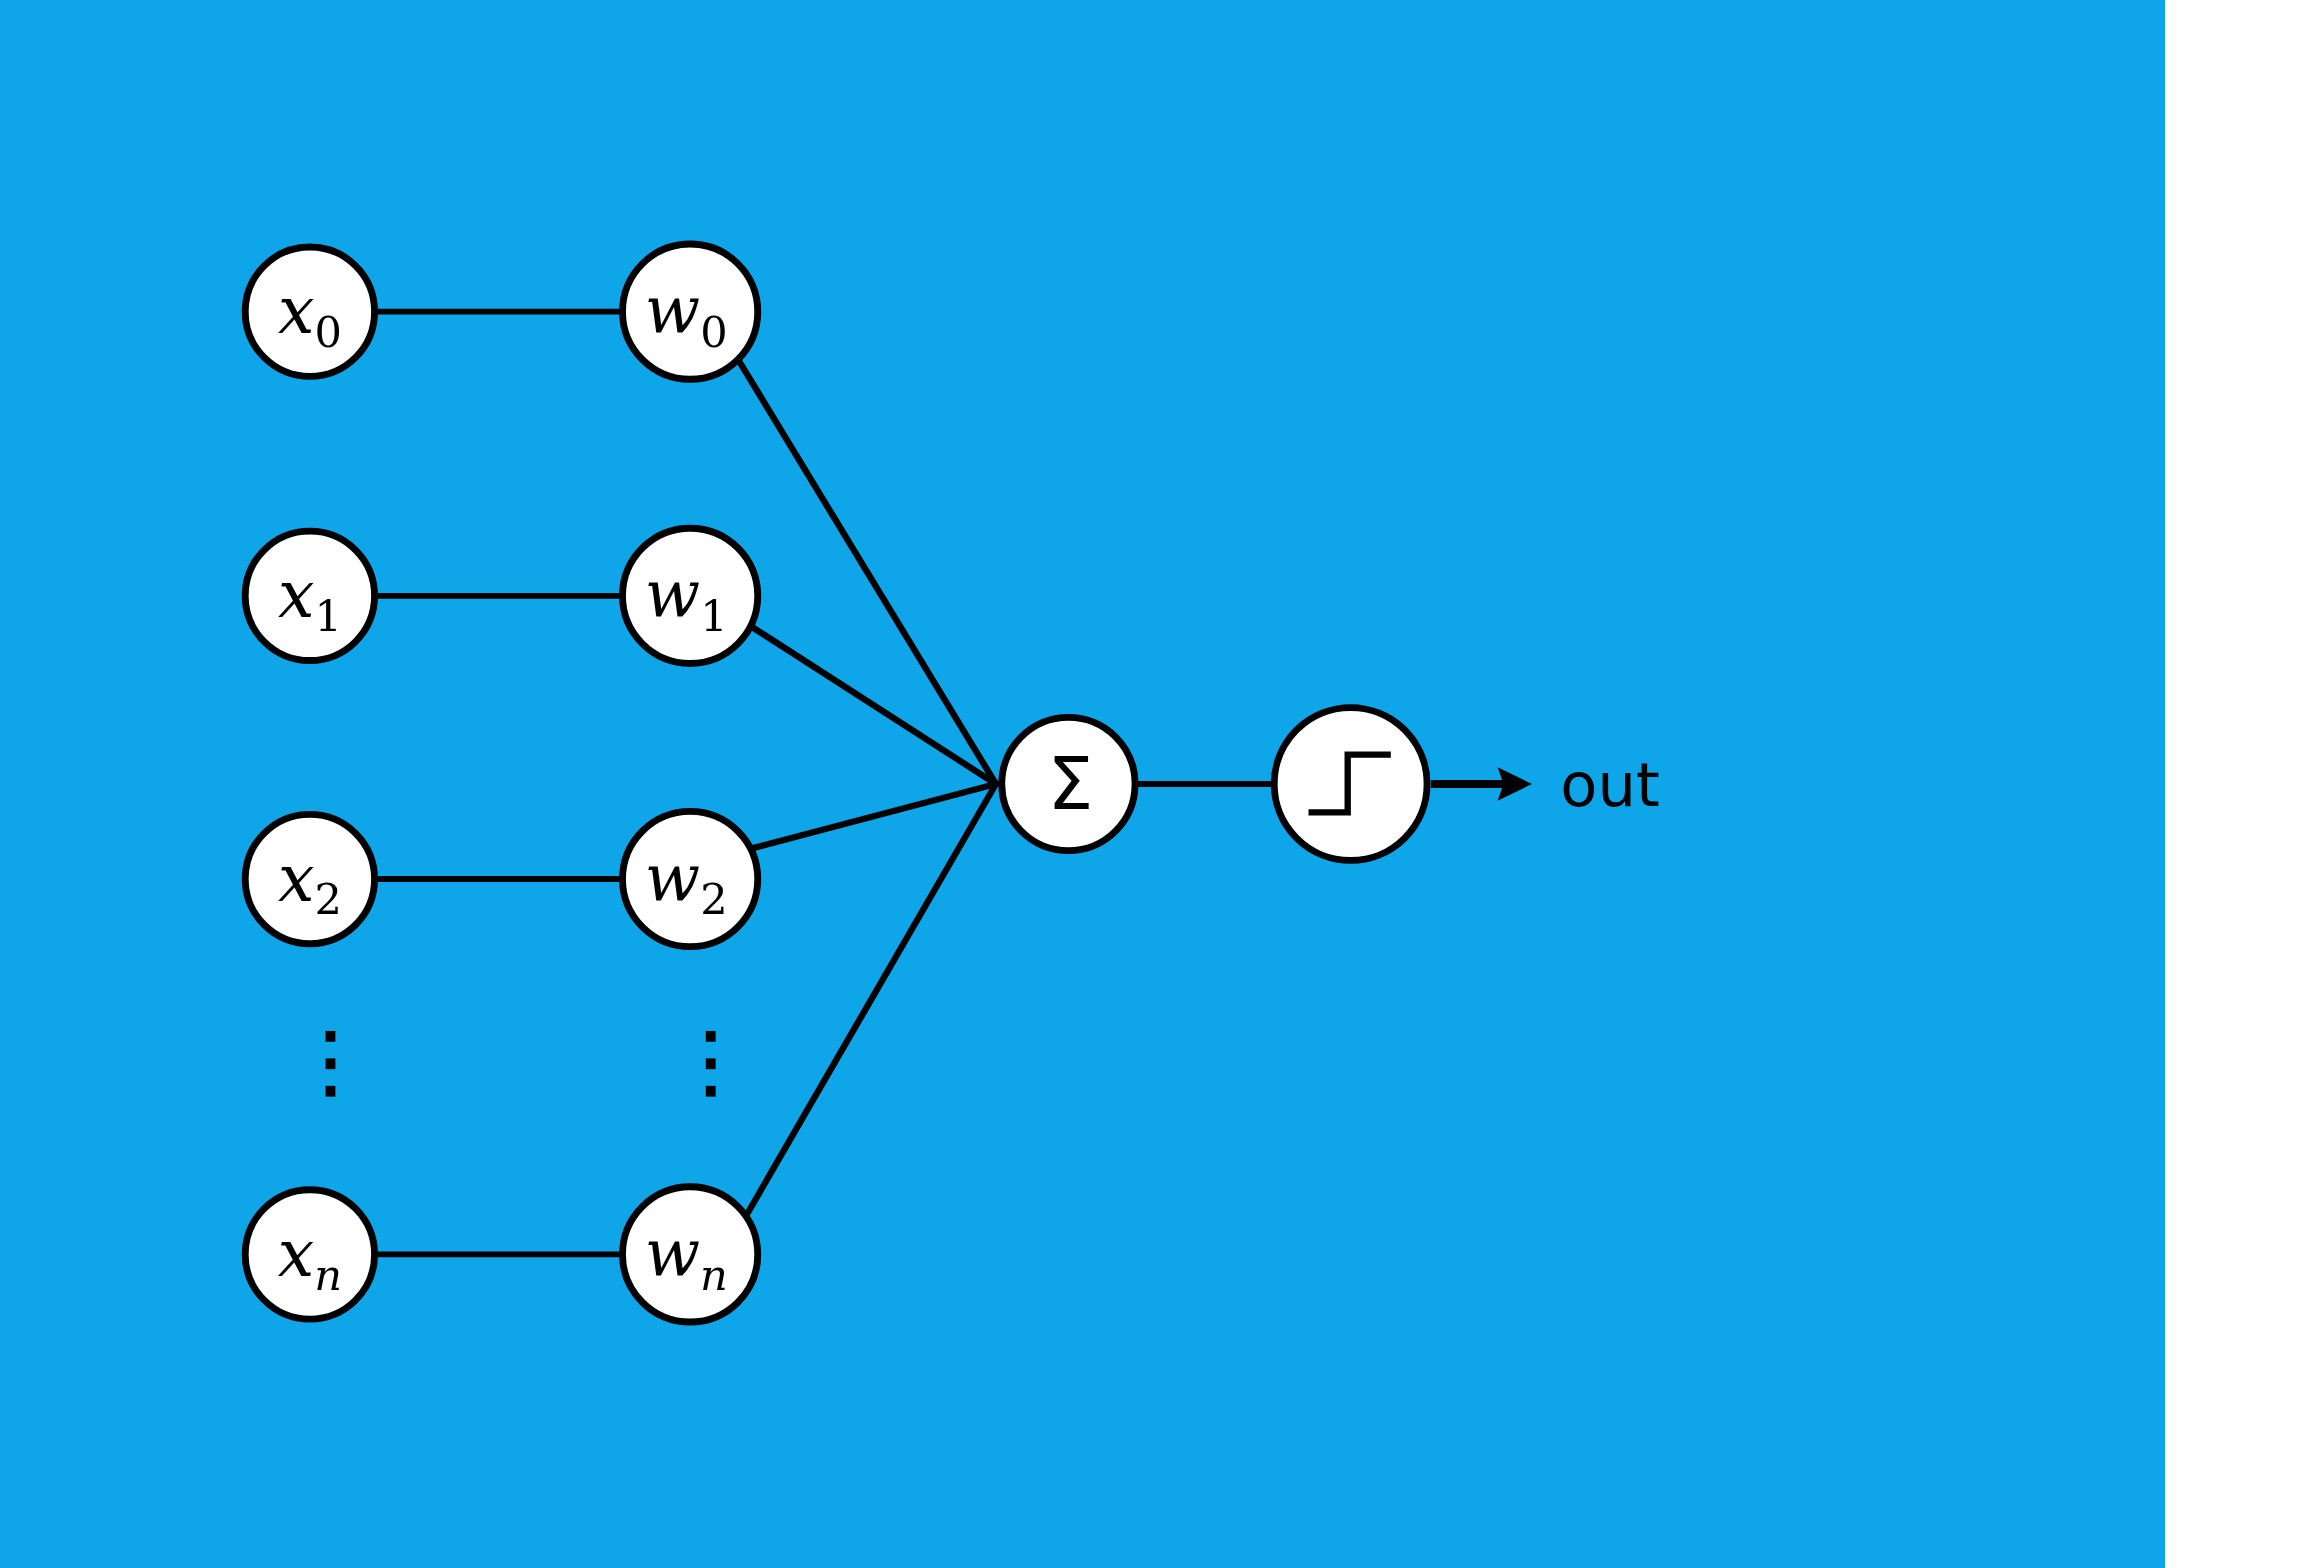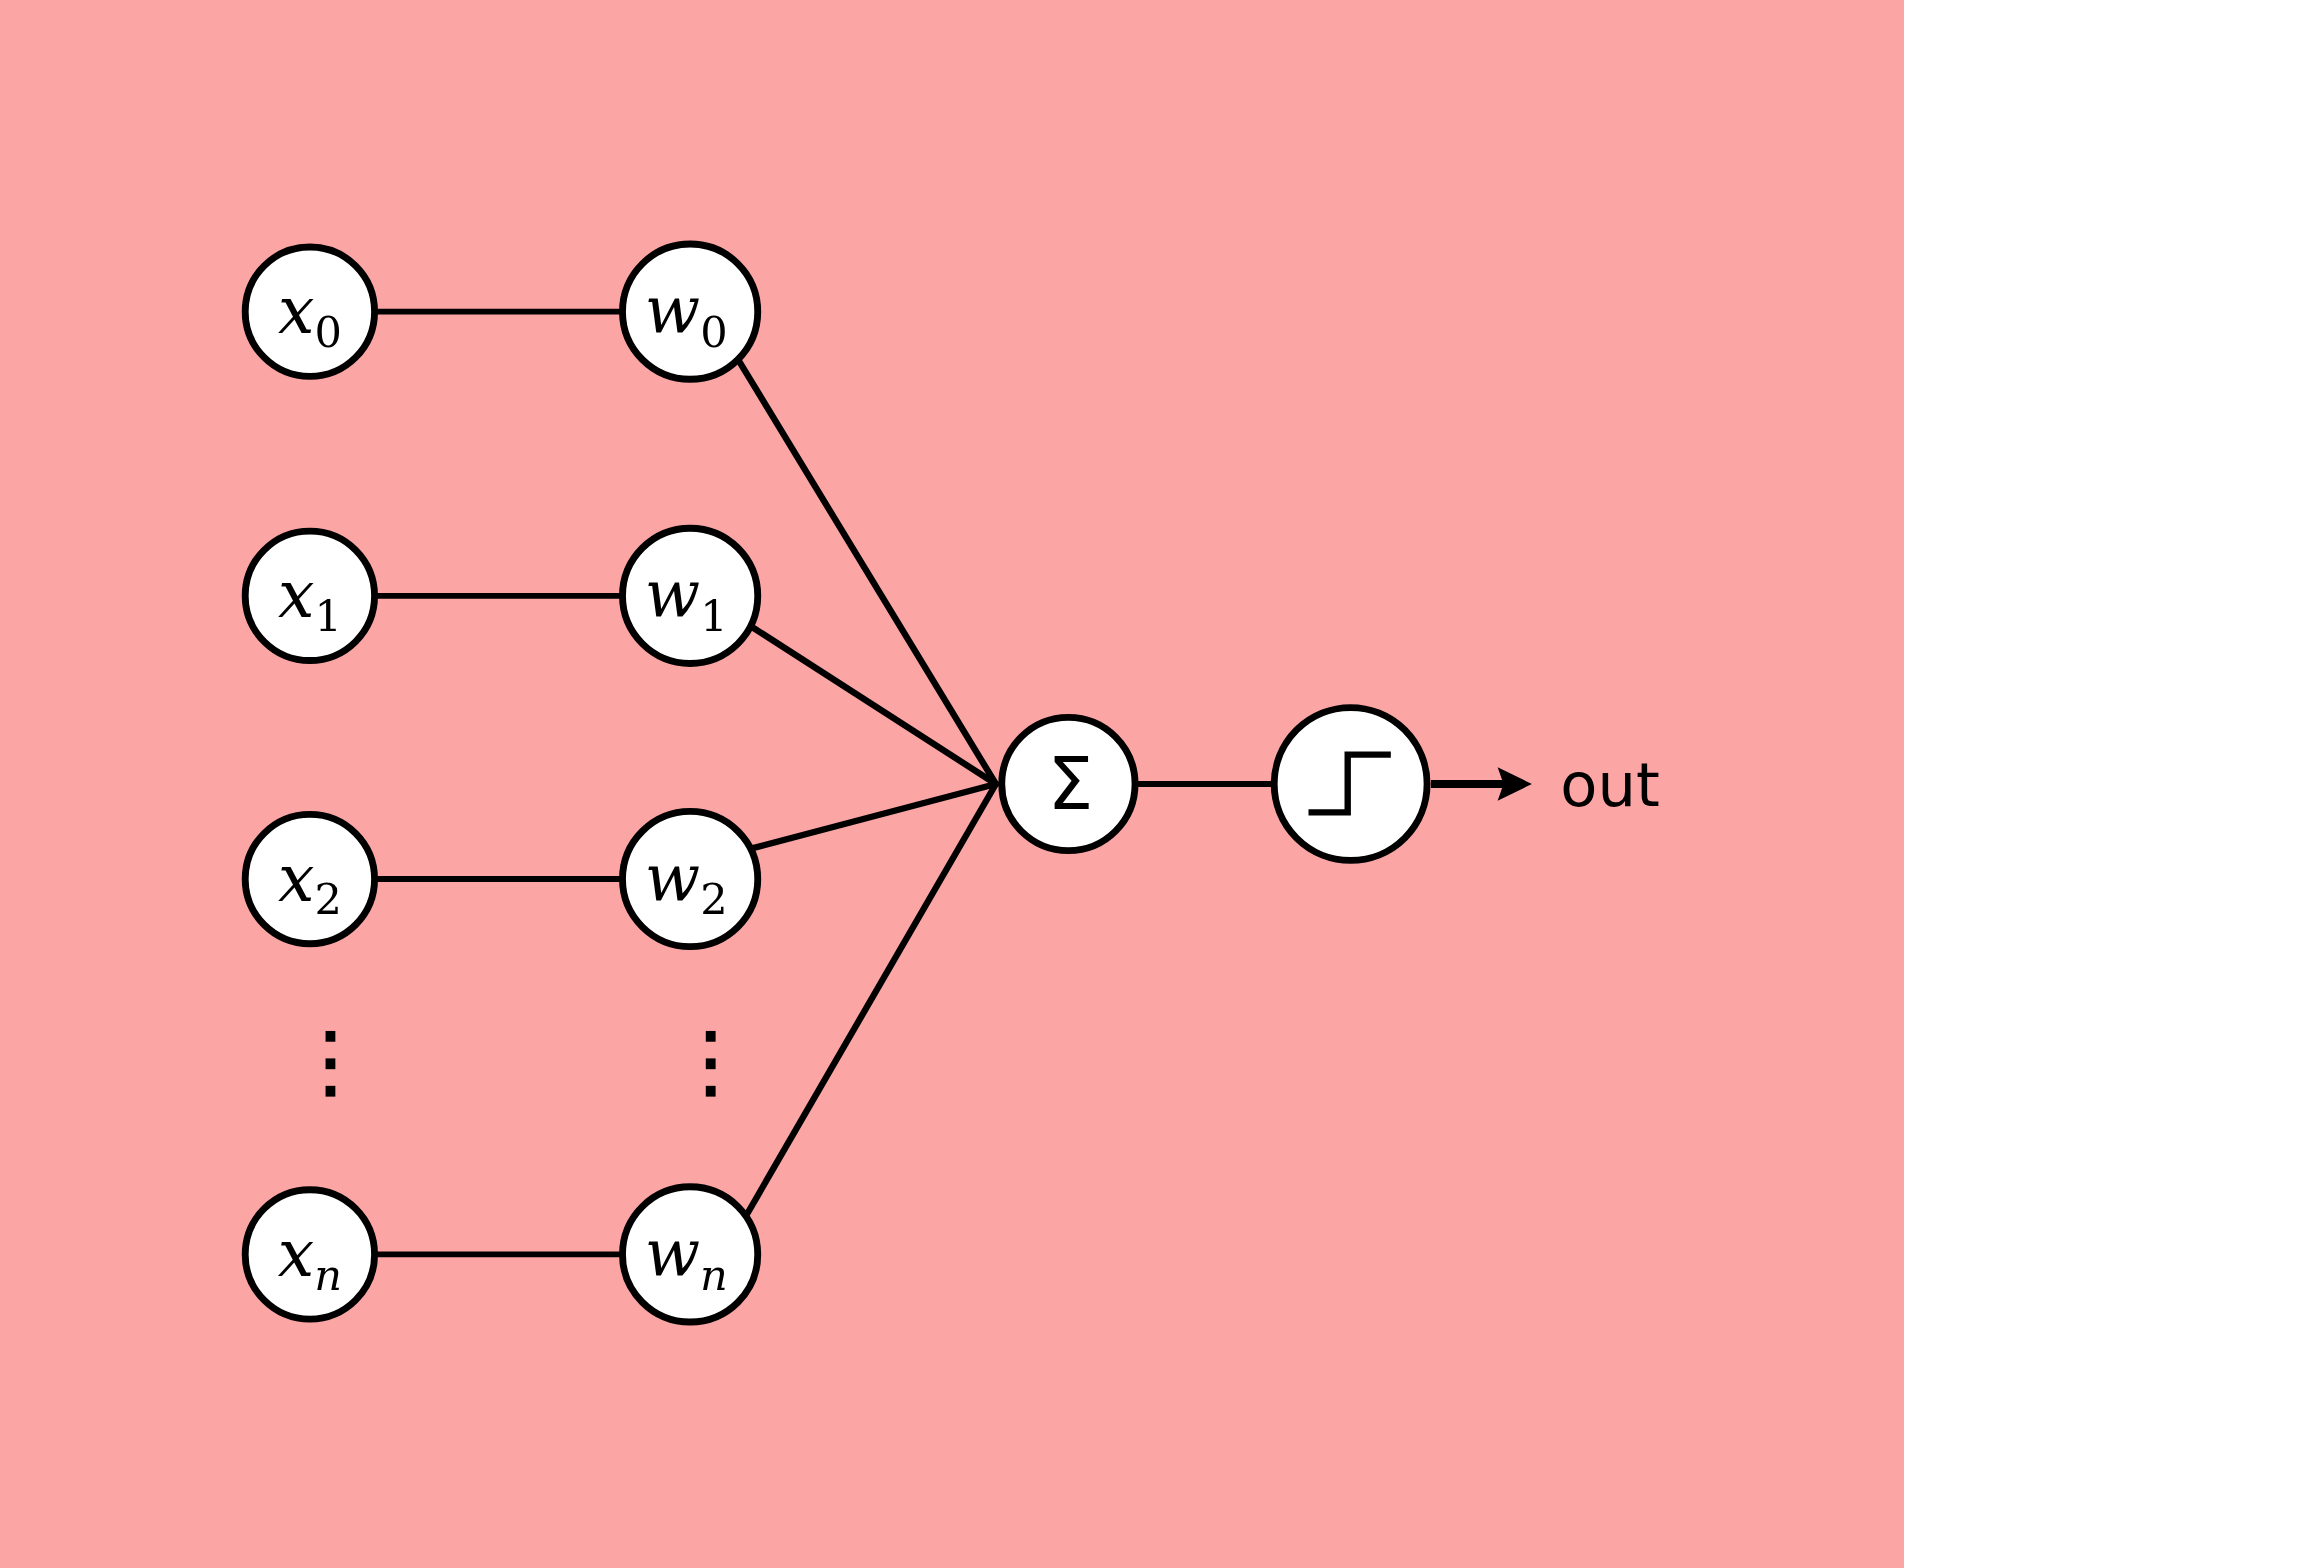--- a/index.html
+++ b/index.html
@@ -8,23 +8,23 @@
     background: #ffffff;
   }
   body {
     width: 2323px;
     height: 1568px;
     font-family: "Liberation Sans", sans-serif;
     overflow: hidden;
   }
   #diagram-root {
     position: relative;
-    width: 1904px;
+    width: 2165px;
     height: 1568px;
-    background: #fca5a5;
+    background: #0ea5e9;
   }
   svg#perceptron-svg {
     display: block;
     width: 2323px;
     height: 1568px;
   }
   .node-circle {
     fill: #ffffff;
     stroke: #000000;
     stroke-width: 7;

